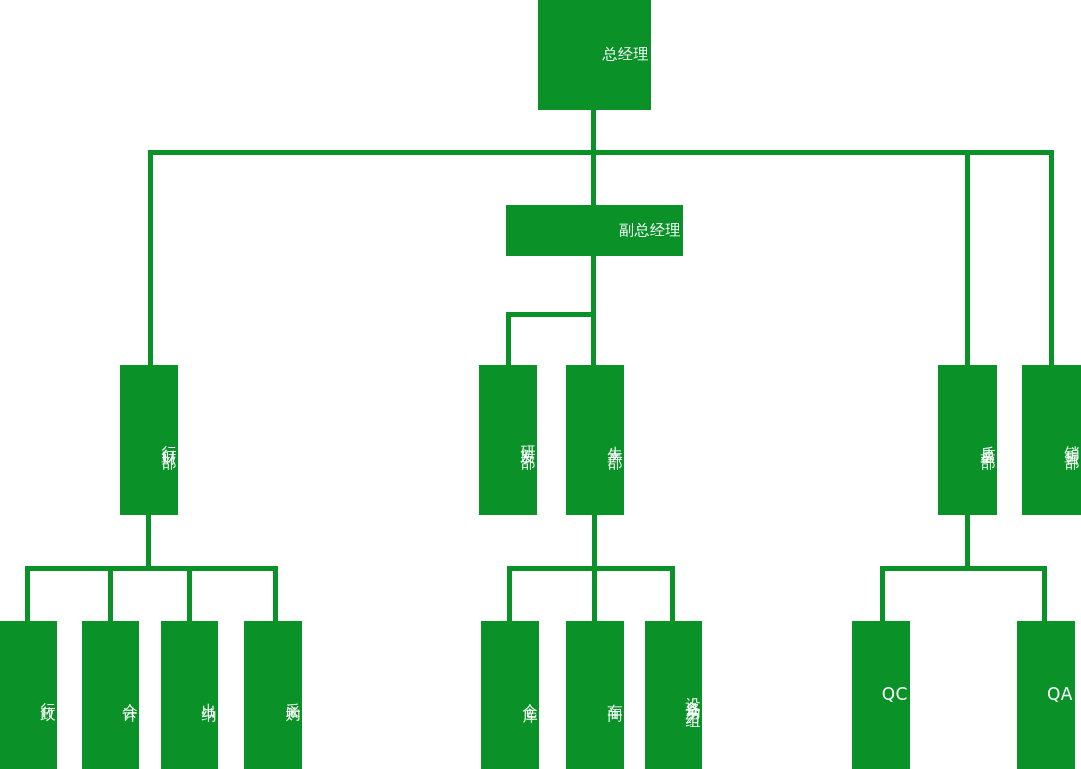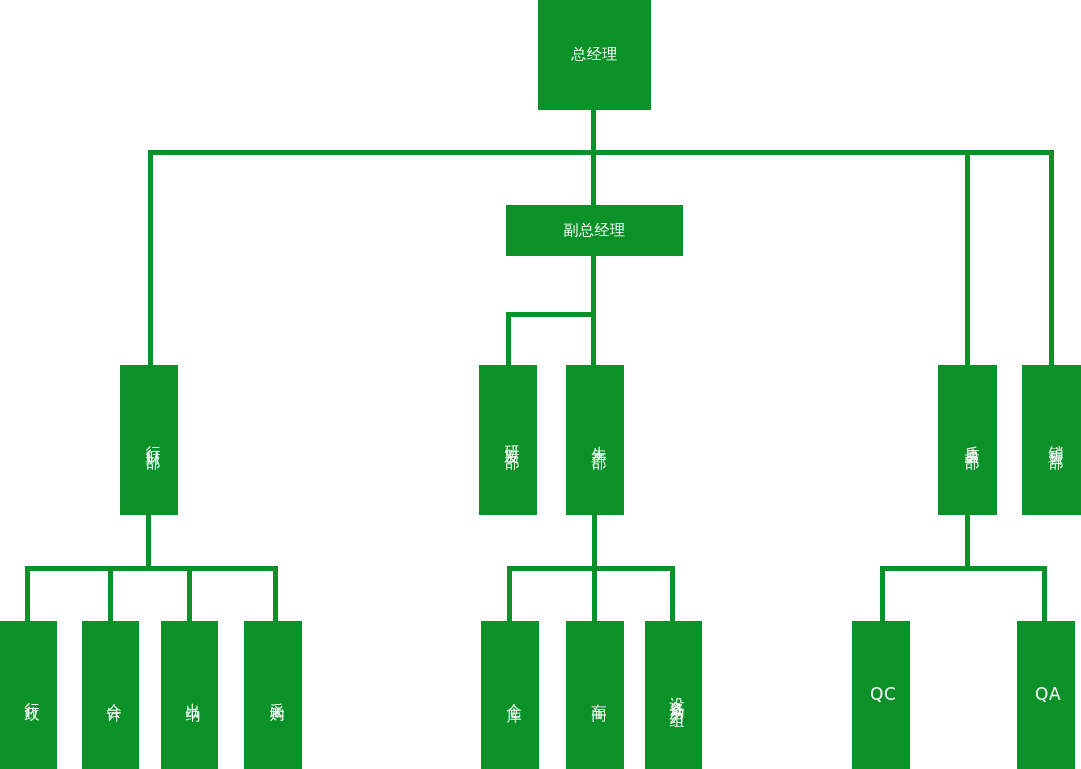--- a/index.html
+++ b/index.html
@@ -25,22 +25,23 @@
     align-items: center;
     justify-content: center;
     box-sizing: border-box;
     line-height: 1.28;
     text-align: center;
     letter-spacing: 0.5px;
   }
   .node .node-label {
     display: block;
     width: 100%;
-    padding: 0 18px;
+    padding: 0 2px;
     box-sizing: border-box;
+    text-align: right;
   }
   .node.vertical .node-label {
     writing-mode: vertical-rl;
     text-orientation: upright;
     white-space: nowrap;
     letter-spacing: 4px;
     line-height: 1;
     margin: 0 auto;
   }
   .node.horizontal .node-label {

